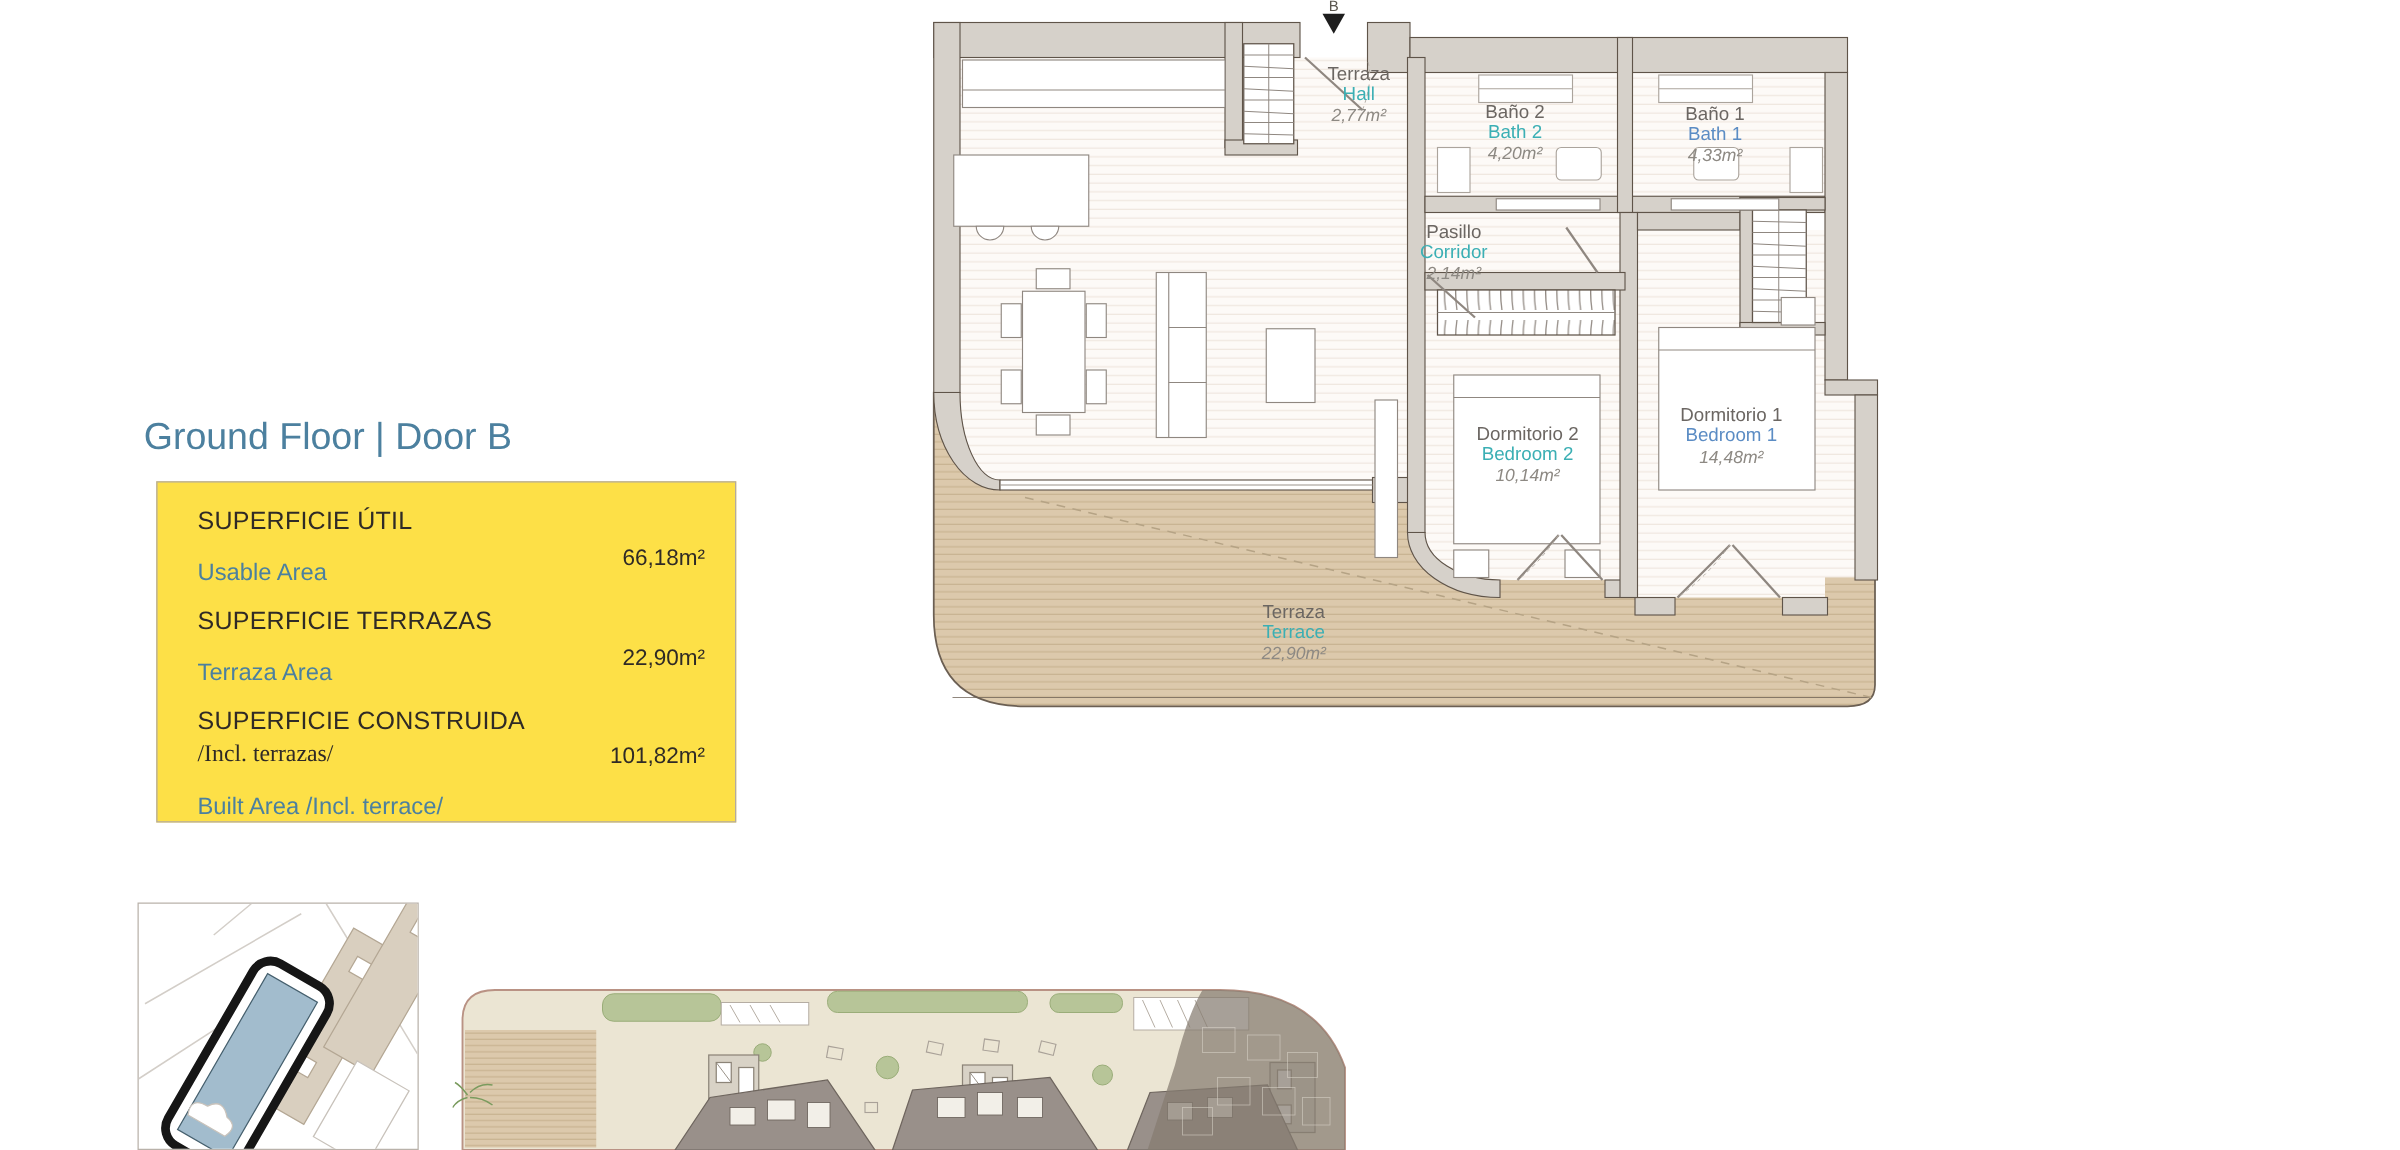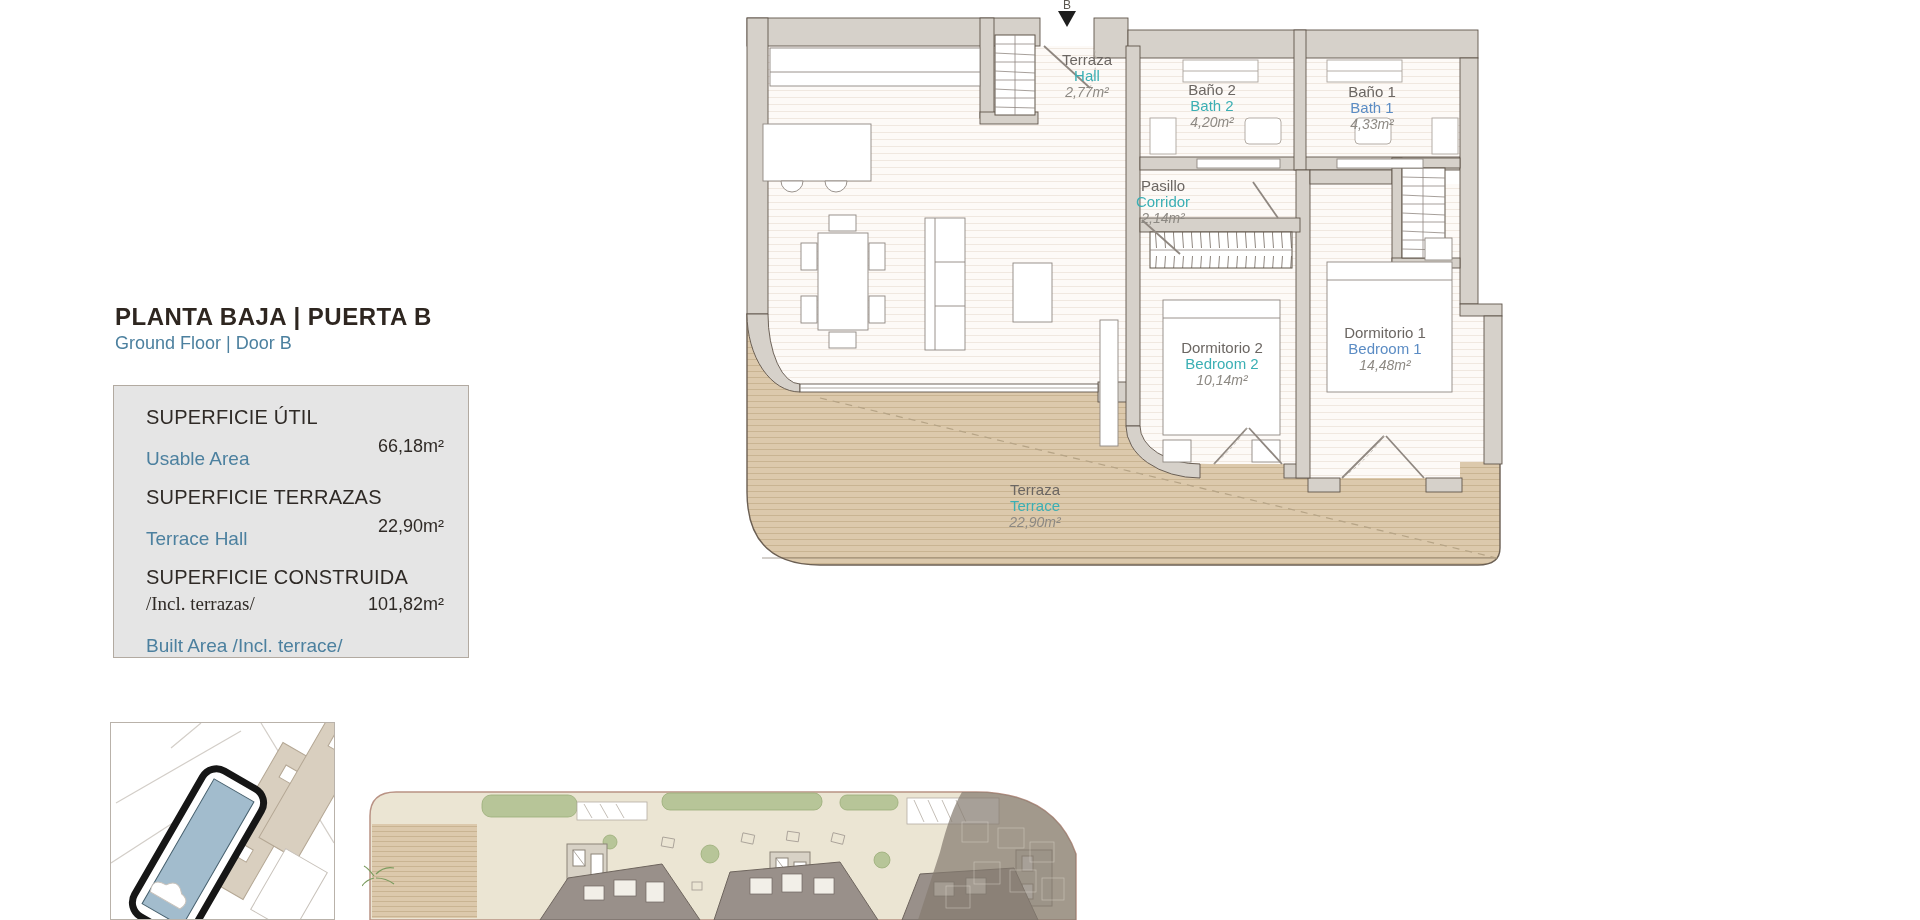--- a/index.html
+++ b/index.html
@@ -11,24 +11,24 @@
     --area-gray:#8d8983;
     --wall-fill:#d6d1ca;
     --wall-line:#5f5449;
   }
   *{box-sizing:border-box}
   body{margin:0;background:#fff;font-family:"Liberation Sans",sans-serif;}
   #page{position:relative;width:1920px;height:920px;background:#fff;overflow:hidden;}
 
   
   .title{position:absolute;left:115px;top:303px;font-size:24px;font-weight:bold;color:var(--title-dark);letter-spacing:.5px;}
-  .subtitle{position:absolute;left:115px;top:333px;font-size:18px;color:var(--blue);}
+  .subtitle{position:absolute;left:115px;top:333px;font-size:30px;color:var(--blue);}
 
   
-  .sumbox{position:absolute;left:113px;top:385px;width:356px;height:273px;border:1.5px solid #b2aaa1;background:#e5e5e5;}
+  .sumbox{position:absolute;left:125px;top:385px;width:464px;height:273px;border:1.5px solid #b2aaa1;background:#fde047;}
   .sumbox .lab{position:absolute;left:32px;font-size:20px;color:#2f2a26;letter-spacing:.2px;}
   .sumbox .val{position:absolute;right:24px;font-size:18px;color:#2f2a26;margin-top:32px;}
   .sumbox .sub{position:absolute;left:32px;font-size:19px;color:var(--blue);margin-top:15px;}
   .sumbox .sub2{position:absolute;left:32px;font-size:19px;color:#2f2a26;font-family:Liberation Serif, serif;}
 
   
   .room-label{position:absolute;text-align:center;transform:translateX(-50%);font-size:15px;line-height:16px;white-space:nowrap;}
   .room-label .es{color:var(--label-gray);}
   .room-label .en-teal{color:var(--plan-teal);}
   .room-label .en-blue{color:var(--plan-blue);}
@@ -36,31 +36,30 @@
 
   .planwrap{position:absolute;left:740px;top:0;width:770px;height:580px;}
   .siteplan{position:absolute;left:110px;top:722px;width:225px;height:198px;border:1px solid #b9b2aa;background:#fff;}
   .keyplan{position:absolute;left:362px;top:782px;width:730px;height:138px;background:#fff;}
 </style>
 </head>
 <body>
 
 <div id="page">
 
-  <div class="title">PLANTA BAJA | PUERTA B</div>
   <div class="subtitle">Ground Floor | Door B</div>
 
   <div class="sumbox">
     <div class="lab" style="top:20px">SUPERFICIE ÚTIL</div>
     <div class="val" style="top:18px">66,18m²</div>
     <div class="sub" style="top:47px">Usable Area</div>
 
     <div class="lab" style="top:100px">SUPERFICIE TERRAZAS</div>
     <div class="val" style="top:98px">22,90m²</div>
-    <div class="sub" style="top:127px">Terrace Hall</div>
+    <div class="sub" style="top:127px">Terraza Area</div>
 
     <div class="lab" style="top:180px">SUPERFICIE CONSTRUIDA</div>
     <div class="val" style="top:176px">101,82m²</div>
     <div class="sub2" style="top:207px">/Incl. terrazas/</div>
     <div class="sub" style="top:234px">Built Area /Incl. terrace/</div>
   </div>
 
   <div class="planwrap">
     <svg width="770" height="580" viewBox="740 0 770 580" xmlns="http://www.w3.org/2000/svg">
       <defs>

